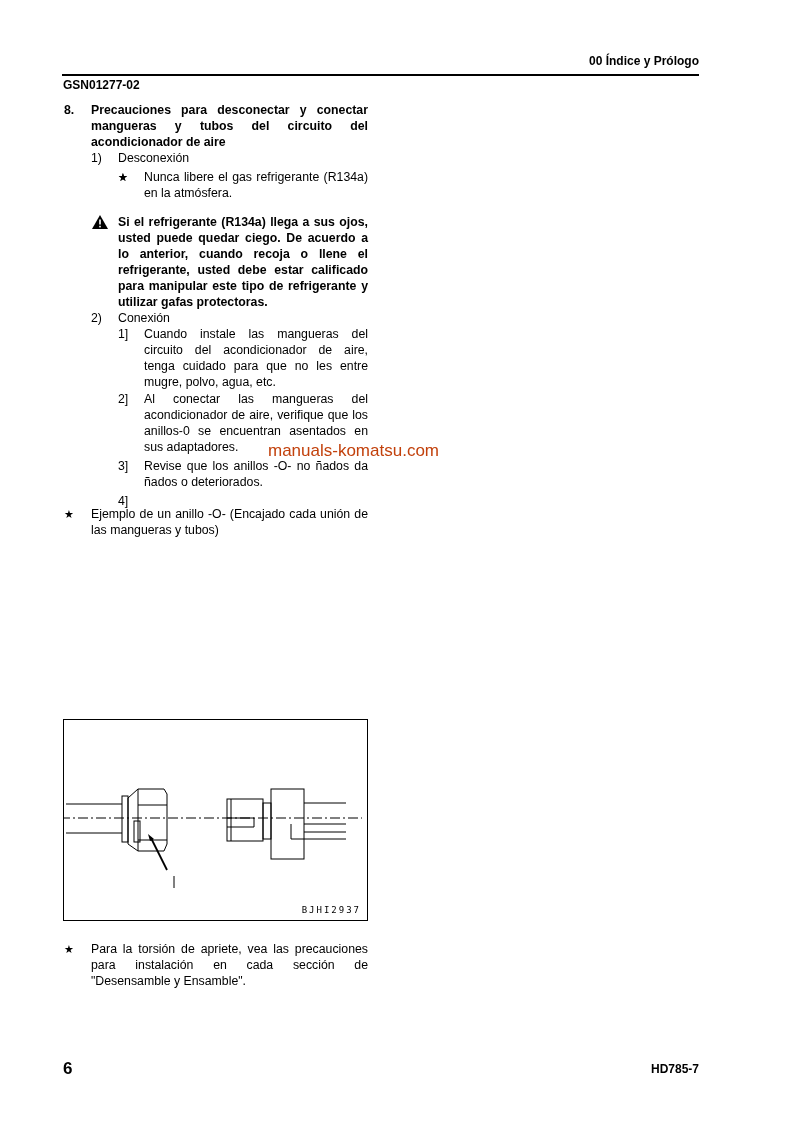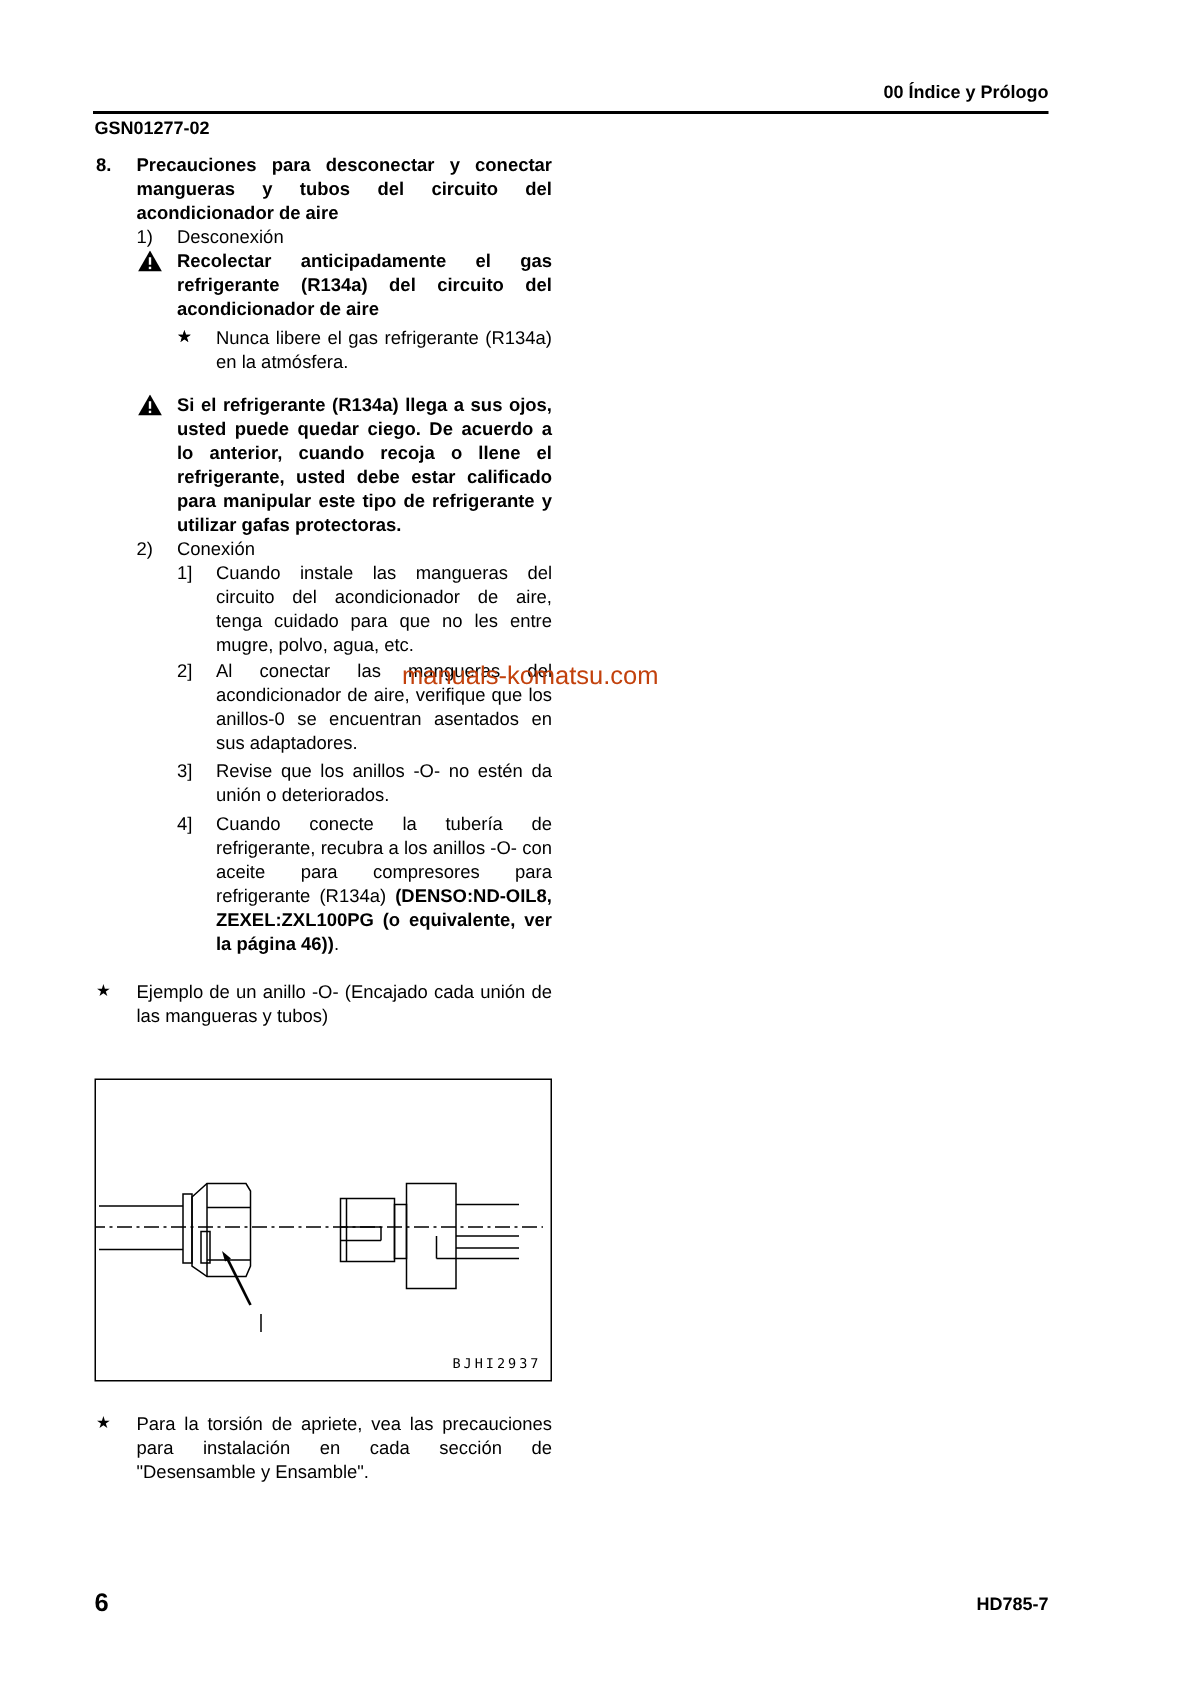--- a/index.html
+++ b/index.html
@@ -30,28 +30,20 @@
   <div class="row b" style="padding-left:29px;">
     <span class="mark" style="left:2px; top:0;">8.</span>
     <div class="just">Precauciones para desconectar y conectar mangueras y tubos del circuito del acondicionador de aire</div>
   </div>
 
   <div class="row" style="padding-left:56px;">
     <span class="mark" style="left:29px;">1)</span>
     <span>Desconexión</span>
   </div>
 
-  <div class="row b just" style="padding-left:56px;">
-    <svg class="mark warn" style="left:30px; top:1px;" viewBox="0 0 16 14">
-      <polygon points="8,0 16,14 0,14" fill="#000"></polygon>
-      <rect x="7.2" y="4.5" width="1.6" height="5" fill="#fff"></rect>
-      <rect x="7.2" y="10.8" width="1.6" height="1.6" fill="#fff"></rect>
-    </svg>
-    <div>Recolectar anticipadamente el gas refrigerante (R134a) del circuito del acondicionador de aire</div>
-  </div>
 
   <div class="row just" style="padding-left:82px; margin-top:3px;">
     <span class="mark star" style="left:56px; top:0;">★</span>
   </div>
   <div class="row just" style="padding-left:82px;">
     <span class="mark star" style="left:56px; top:0;">★</span>
     <div>Nunca libere el gas refrigerante (R134a) en la atmósfera.</div>
   </div>
 
   <div class="row b just" style="padding-left:56px; margin-top:13px;">
@@ -71,25 +63,24 @@
   <div class="row just" style="padding-left:82px;">
     <span class="mark" style="left:56px;">1]</span>
     <div>Cuando instale las mangueras del circuito del acondicionador de aire, tenga cuidado para que no les entre mugre, polvo, agua, etc.</div>
   </div>
   <div class="row just" style="padding-left:82px; margin-top:1px;">
     <span class="mark" style="left:56px;">2]</span>
     <div>Al conectar las mangueras del acondicionador de aire, verifique que los anillos-0 se encuentran asentados en sus adaptadores.</div>
   </div>
   <div class="row just" style="padding-left:82px; margin-top:3px;">
     <span class="mark" style="left:56px;">3]</span>
-    <div>Revise que los anillos -O- no estén da unión o deteriorados.</div>
+    <div>Revise que los anillos -O- no ñados da ñados o deteriorados.</div>
   </div>
   <div class="row just" style="padding-left:82px; margin-top:3px;">
     <span class="mark" style="left:56px;">4]</span>
-    <div><span>Cuando conecte la tubería de refrigerante, recubra a los anillos -O- con aceite para compresores para refrigerante (R134a) </span><span class="b">(DENSO:ND-OIL8, ZEXEL:ZXL100PG (o equivalente, ver la página 46))</span><span>.</span></div>
   </div>
 
   <div class="row just" style="padding-left:29px; margin-top:16px;">
     <span class="mark star" style="left:2px; top:0;">★</span>
     <div>Ejemplo de un anillo -O- (Encajado cada unión de las mangueras y tubos)</div>
   </div>
 </div>
 
 <div class="figure">
   <svg width="303" height="200" viewBox="0 0 303 200">

